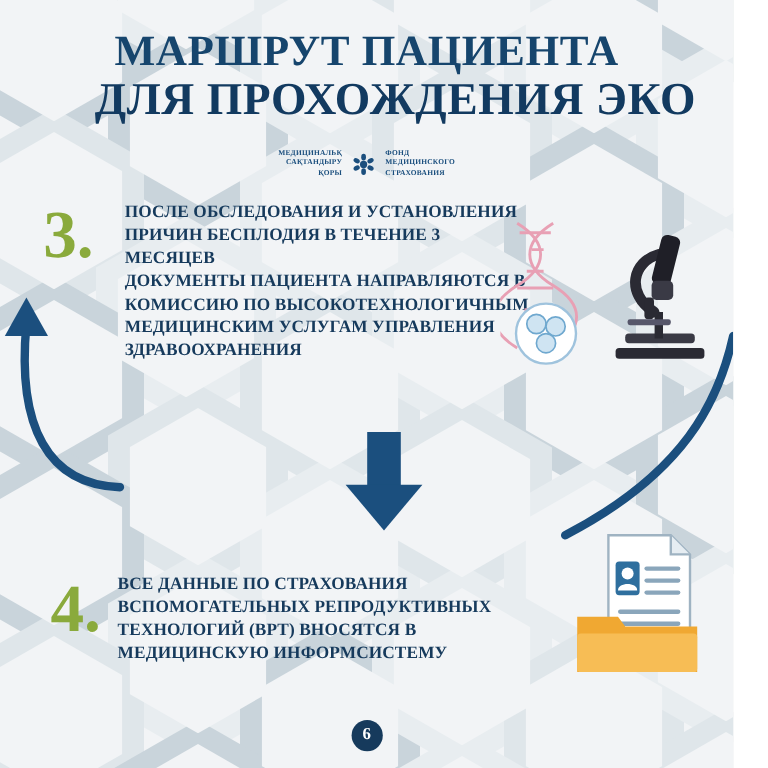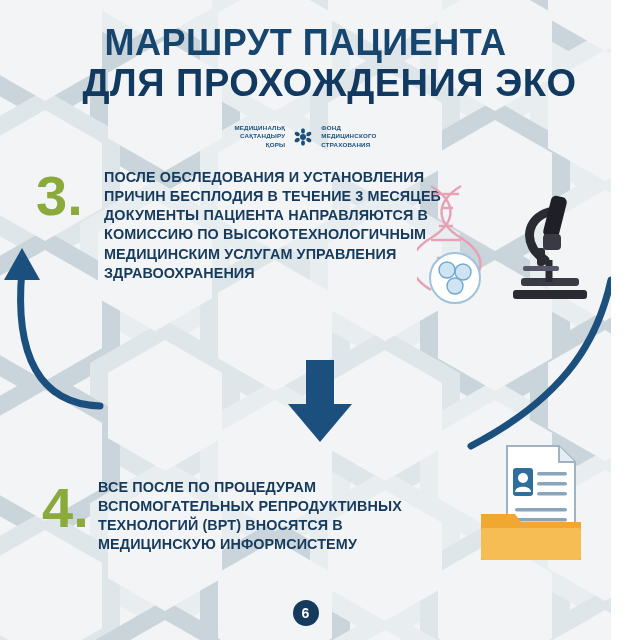--- a/index.html
+++ b/index.html
@@ -6,21 +6,21 @@
     margin: 0;
     padding: 0;
     background: #ffffff;
   }
   .page {
     position: relative;
     width: 611px;
     height: 640px;
     overflow: hidden;
     background: #f2f4f6;
-    font-family: Liberation Sans, sans-serif;
+    font-family: Liberation Serif, serif;
   }
   
   .bg {
     position: absolute;
     inset: 0;
     overflow: hidden;
   }
   .hex {
     position: absolute;
     width: 150px;
@@ -321,21 +321,21 @@
     </g>
   </svg>
 
   <svg class="arrow-down" width="88" height="88" viewBox="0 0 88 88">
     <rect x="30" y="2" width="28" height="48" fill="#1b4f7e"></rect>
     <path d="M12 46 L 76 46 L 44 84 Z" fill="#1b4f7e"></path>
   </svg>
 
   <div class="step">
     <div class="step-num" id="step4-num">4.</div>
-    <div class="step-text" id="step4-text">ВСЕ ПОСЛЕ ПО ПРОЦЕДУРАМ
+    <div class="step-text" id="step4-text">ВСЕ ДАННЫЕ ПО СТРАХОВАНИЯ
 ВСПОМОГАТЕЛЬНЫХ РЕПРОДУКТИВНЫХ
 ТЕХНОЛОГИЙ (ВРТ) ВНОСЯТСЯ В
 МЕДИЦИНСКУЮ ИНФОРМСИСТЕМУ</div>
   </div>
 
   <svg class="illus-doc" width="120" height="130" viewBox="0 0 120 130">
     <g>
       <path d="M36 4 L88 4 L104 20 L104 92 L36 92 Z" fill="#ffffff" stroke="#9fb3c2" stroke-width="2"></path>
       <path d="M88 4 L88 20 L104 20" fill="#e6edf2" stroke="#9fb3c2" stroke-width="2"></path>
       <rect x="66" y="30" width="30" height="3.6" rx="1.8" fill="#8aa6bb"></rect>

